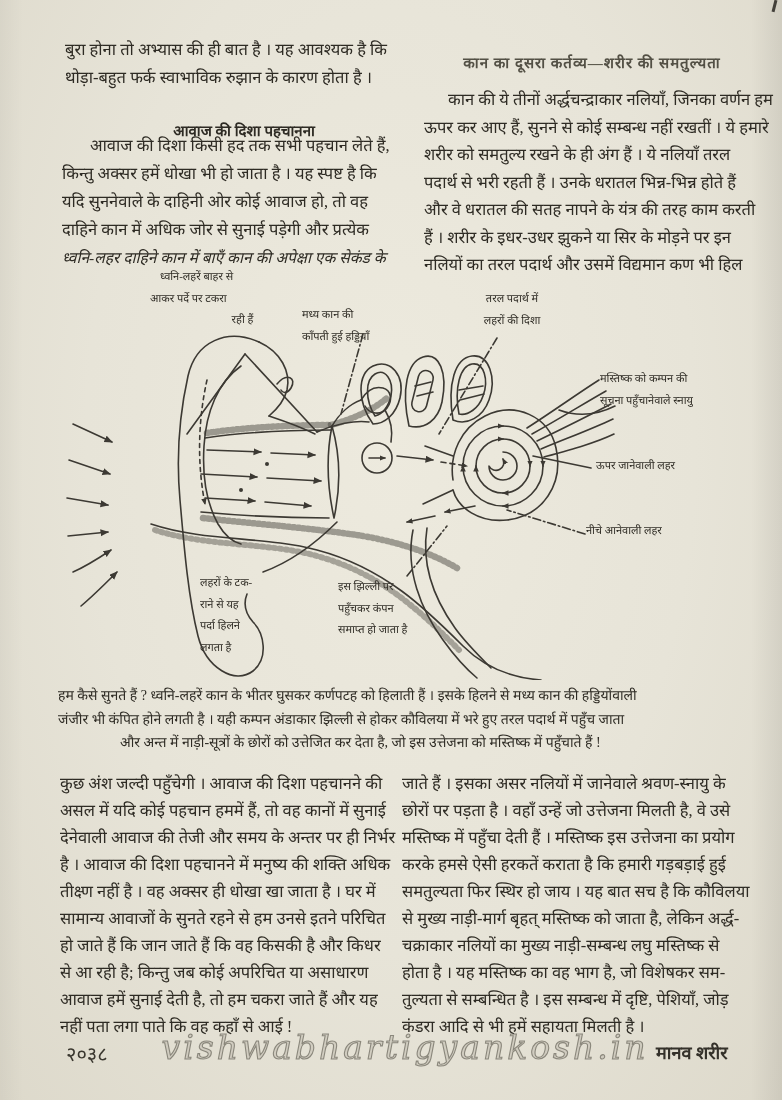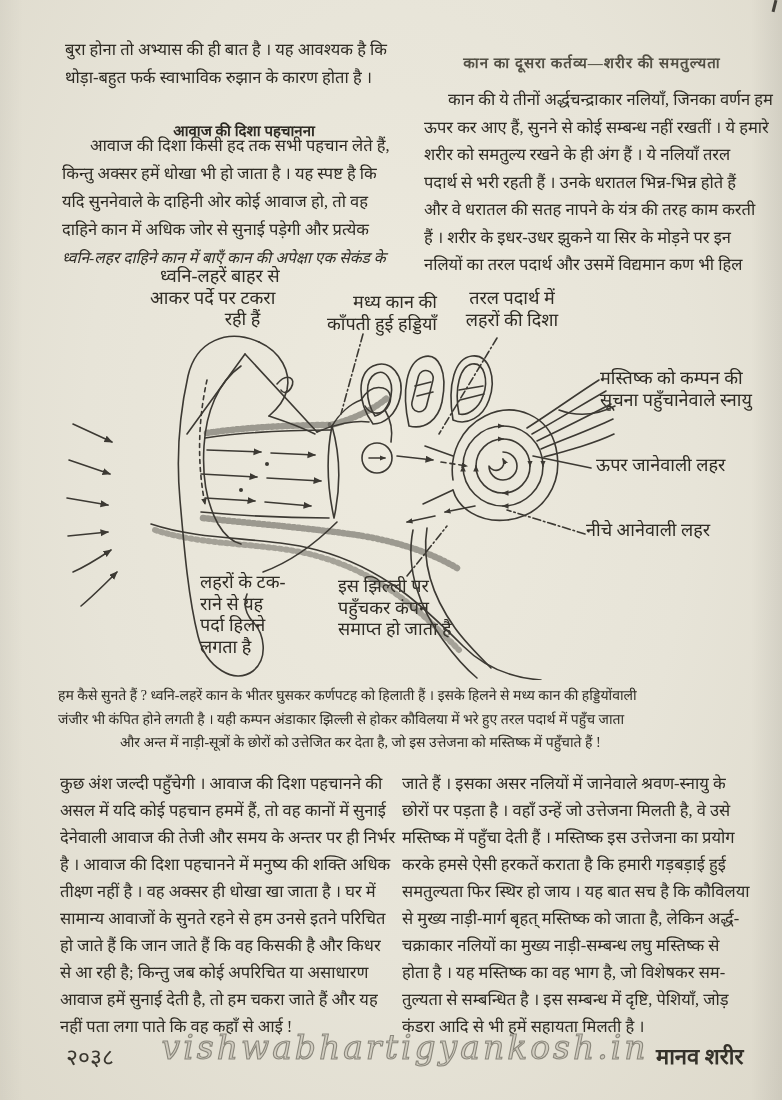--- a/index.html
+++ b/index.html
@@ -10,24 +10,24 @@
       radial-gradient(ellipse at 50% 40%, #edeade 0%, #e7e4d8 55%, #ddd9cb 100%);
     font-family:"Liberation Serif","DejaVu Serif",serif;
     color:#2e2b24;
   }
   .abs{position:absolute;}
   .line{white-space:nowrap;}
   .body-txt{font-size:16.5px;}
   .col{line-height:28px;}
   .heading{font-weight:bold;text-align:center;}
   .faded-heading{font-weight:bold;color:#535045;letter-spacing:1px;font-size:15px;text-align:center;}
-  .dlabel{font-size:18px;line-height:21.5px;}
+  .dlabel{font-size:11px;line-height:21.5px;}
   .caption{font-size:14px;line-height:23.5px;}
-  .footer-num{font-size:23px;color:#3a372f;}
-  .footer-sec{font-size:22px;font-weight:bold;color:#34312a;}
+  .footer-num{font-size:20px;color:#3a372f;}
+  .footer-sec{font-size:18px;font-weight:bold;color:#34312a;}
   .watermark{
     font-style:italic;font-size:33px;letter-spacing:3px;
     color:rgba(120,116,104,0.18);
     -webkit-text-stroke:1.1px rgba(95,92,82,0.65);
     font-family:"DejaVu Serif",serif;white-space:nowrap;
   }
   .corner-mark{position:absolute;background:#43403a;}
   svg{display:block;}
 </style>
 </head>
@@ -59,21 +59,21 @@
     <div class="line">और वे धरातल की सतह नापने के यंत्र की तरह काम करती</div>
     <div class="line">हैं । शरीर के  इधर-उधर झुकने  या सिर के मोड़ने पर इन</div>
     <div class="line">नलियों का तरल पदार्थ और उसमें विद्यमान कण भी हिल</div>
   </div>
 
   <div class="abs dlabel" style="left:150px;top:266px;width:185px;text-align:center;">
     <div class="line" style="text-align:left;padding-left:10px;">ध्वनि-लहरें बाहर से</div>
     <div class="line" style="text-align:left;">आकर पर्दे पर टकरा</div>
     <div class="line">रही हैं</div>
   </div>
-  <div class="abs dlabel" style="left:302px;top:292px;width:135px;text-align:right;">
+  <div class="abs dlabel" style="left:302px;top:304px;width:135px;text-align:left;">
     <div class="line">मध्य  कान  की</div>
     <div class="line">काँपती हुई हड्डियाँ</div>
   </div>
   <div class="abs dlabel" style="left:447px;top:288px;width:130px;text-align:center;">
     <div class="line">तरल पदार्थ में</div>
     <div class="line">लहरों की दिशा</div>
   </div>
   <div class="abs dlabel" style="left:600px;top:368px;width:170px;">
     <div class="line">मस्तिष्क को कम्पन की</div>
     <div class="line">सूचना पहुँचानेवाले स्नायु</div>

